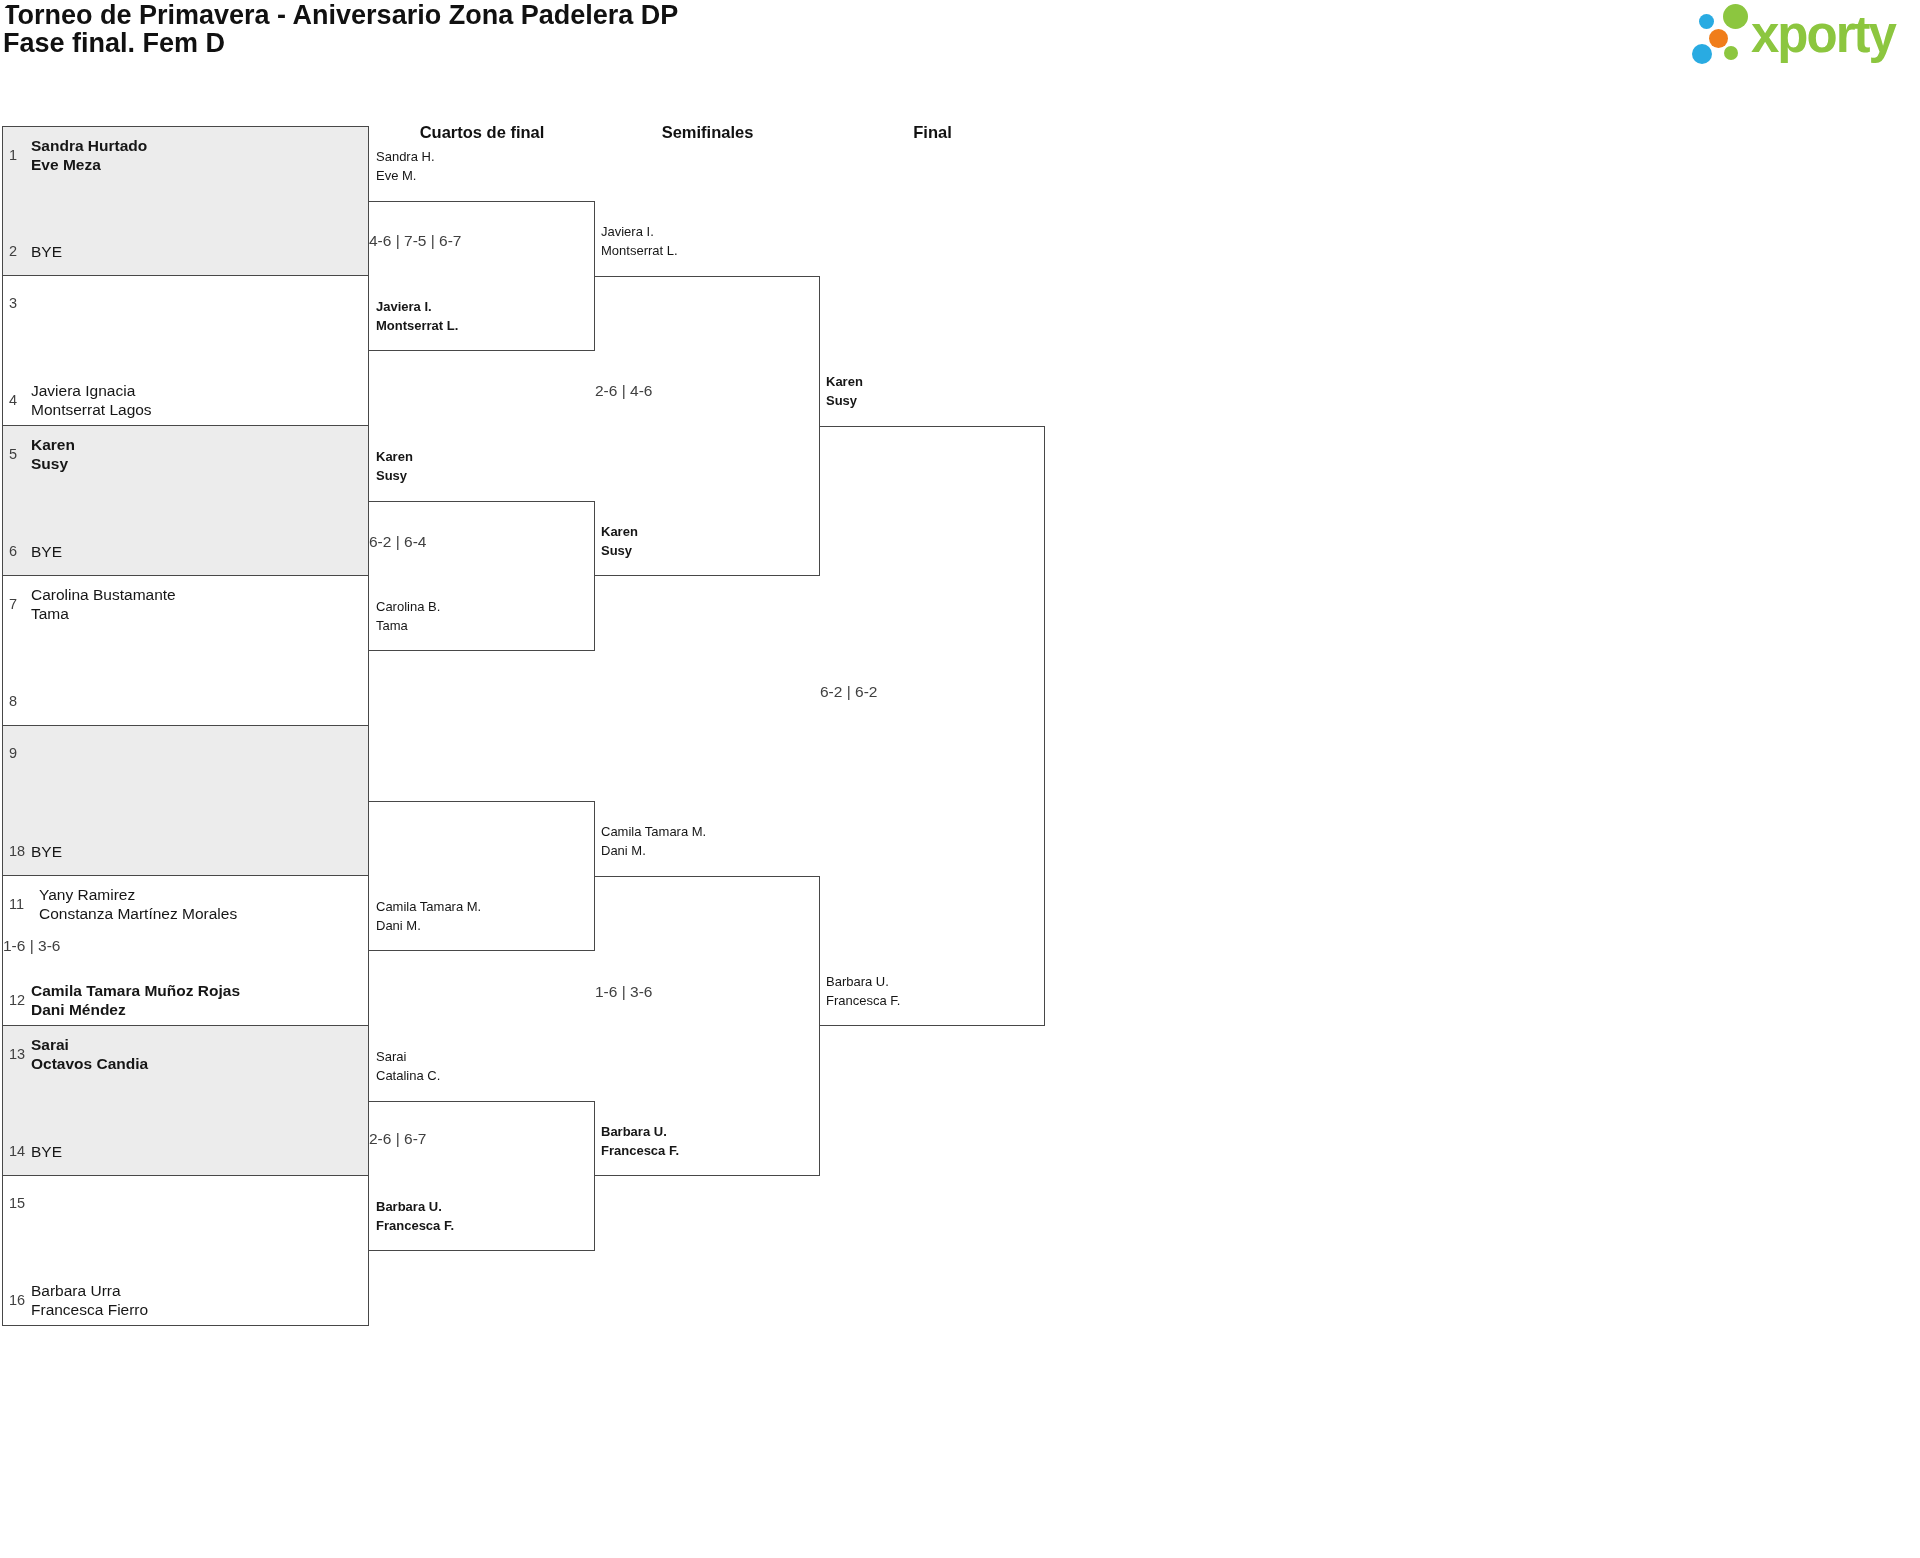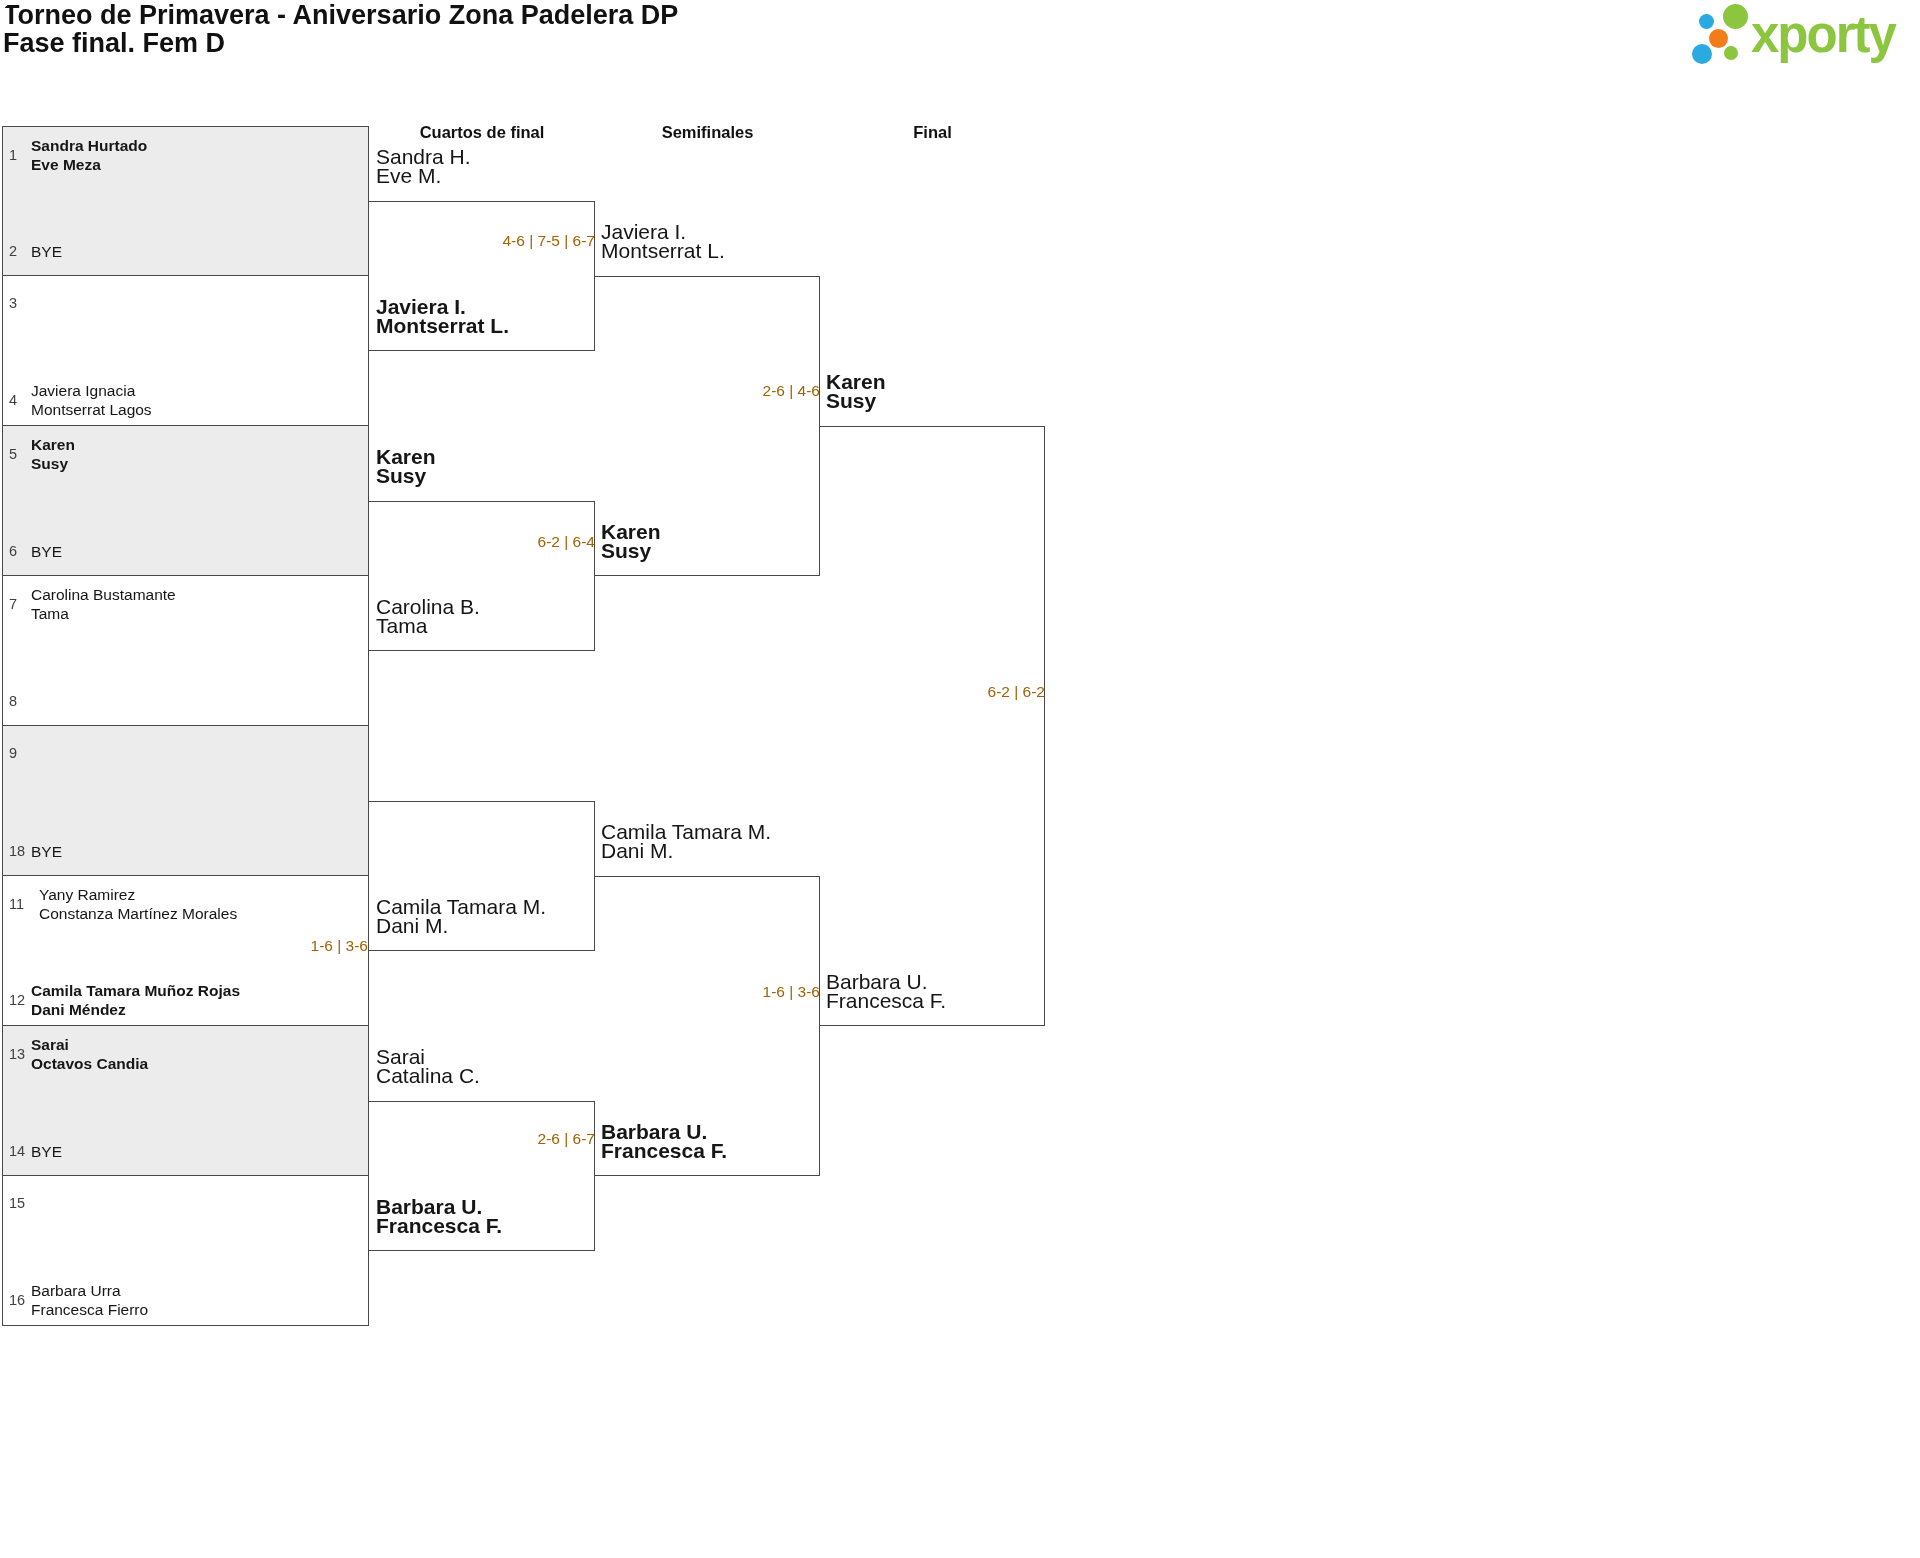--- a/index.html
+++ b/index.html
@@ -28,24 +28,24 @@
   
   .slot{position:absolute;left:0;display:flex;align-items:center;gap:5px;padding-left:6px;}
   .seed{min-width:17px;font-size:14.5px;color:#3f3f3f;line-height:19px;}
   .names{font-size:15.5px;line-height:19px;color:#161616;}
   .winner{font-weight:bold;}
 
   
   .mbox{position:absolute;box-sizing:border-box;border:1px solid #484848;border-left:none;}
 
   
-  .mlabel{position:absolute;font-size:21px;line-height:19px;color:#161616;width:215px;}
-
-  
-  .mscore{position:absolute;font-size:15.5px;color:#a16207;text-align:right;line-height:19px;}
+  .mlabel{position:absolute;font-size:13px;line-height:19px;color:#161616;width:215px;}
+
+  
+  .mscore{position:absolute;font-size:15.5px;color:#404040;text-align:left;line-height:19px;}
 </style>
 </head>
 <body>
 
 <div class="page">
 
   <div class="title">
     <div>Torneo de Primavera - Aniversario Zona Padelera DP</div>
     <div>Fase final. Fem D</div>
   </div>

